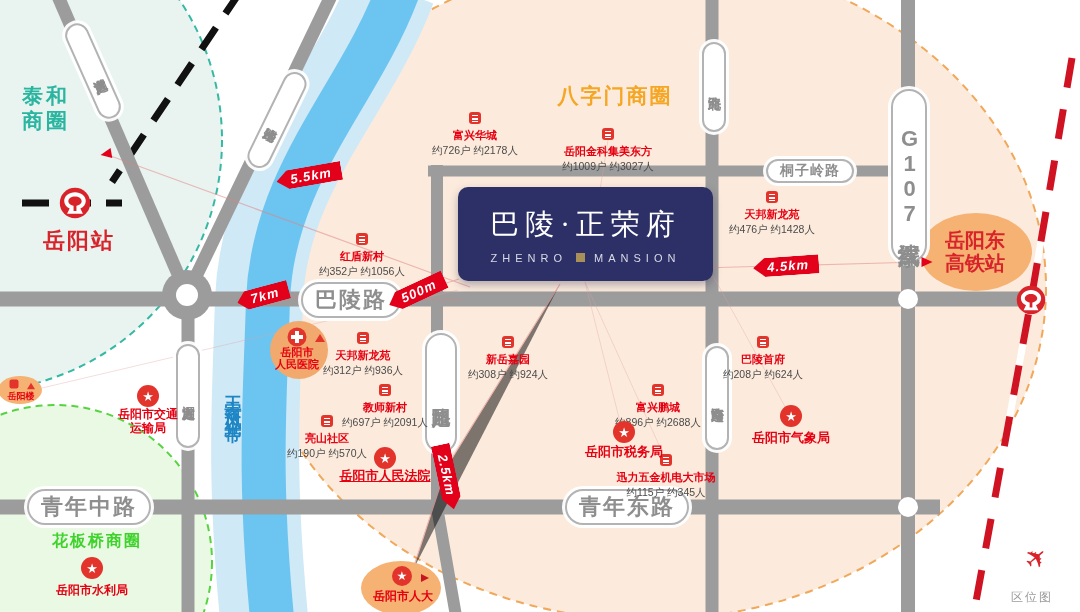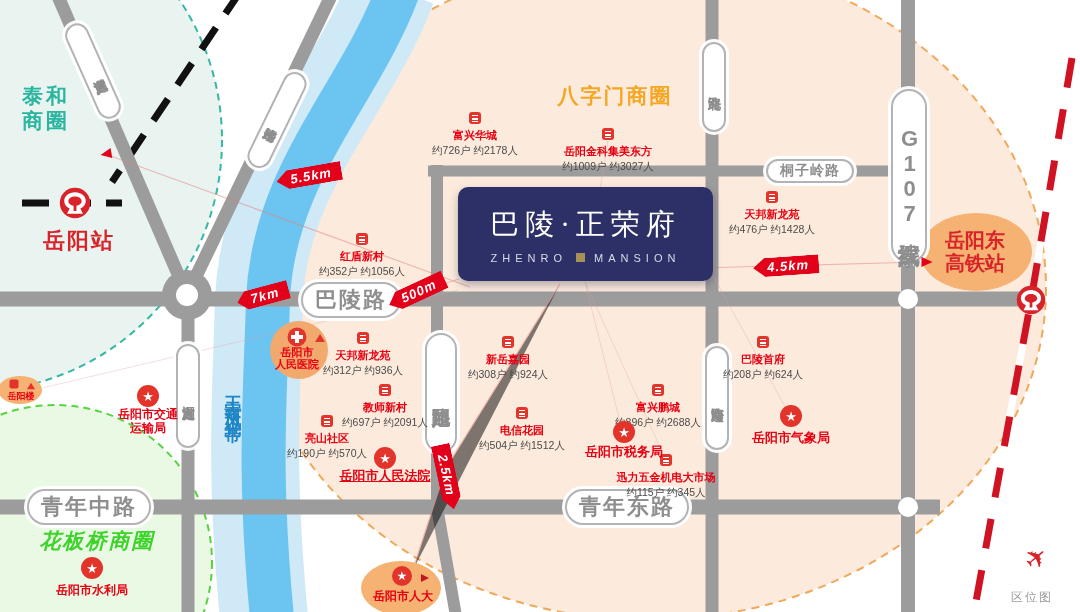--- a/index.html
+++ b/index.html
@@ -5,21 +5,21 @@
   html,body{margin:0;padding:0;background:#fff;}
   #map{position:relative;width:1080px;height:612px;overflow:hidden;background:#ffffff;
        font-family:"Liberation Sans","DejaVu Sans",sans-serif;}
   #bg{position:absolute;left:0;top:0;}
   .abs{position:absolute;transform:translate(-50%,-50%);white-space:nowrap;}
 
   
   .zone-t{font-weight:bold;letter-spacing:2px;}
   .taihe{position:absolute;left:22px;top:84px;font-size:21px;line-height:25px;font-weight:bold;letter-spacing:3px;font-family:Liberation Serif, serif;}
   .bazimen{font-size:21px;}
-  .huaban{font-size:21px;font-style:italic;}
+  .huaban{font-size:16px;}
 
   
   .pill{background:#fff;border:2px solid #b3b3b3;border-radius:40px;color:#8e8e8e;
         font-weight:bold;text-align:center;box-shadow:0 0 0 3px rgba(255,255,255,.95);
         display:flex;align-items:center;justify-content:center;}
   .pill.h{padding:1px 12px;}
   .pill.v{writing-mode:vertical-rl;text-orientation:upright;padding:10px 1px;}
   .p-big{font-size:22px;letter-spacing:2px;}
   .p-mid{font-size:14px;letter-spacing:1px;}
   .p-sm{font-size:13px;}
@@ -194,24 +194,20 @@
     <div class="pname">教师新村</div><div class="pstats">约697户 约2091人</div>
   </div>
   <div class="poi" style="left:327px;top:413px;">
     <span class="bicon"><i></i></span>
     <div class="pname">亮山社区</div><div class="pstats">约190户 约570人</div>
   </div>
   <div class="poi" style="left:508px;top:334px;">
     <span class="bicon"><i></i></span>
     <div class="pname">新岳嘉园</div><div class="pstats">约308户 约924人</div>
   </div>
-  <div class="poi" style="left:522px;top:405px;">
-    <span class="bicon"><i></i></span>
-    <div class="pname">电信花园</div><div class="pstats">约504户 约1512人</div>
-  </div>
   <div class="poi" style="left:658px;top:382px;">
     <span class="bicon"><i></i></span>
     <div class="pname">富兴鹏城</div><div class="pstats">约896户 约2688人</div>
   </div>
   <div class="poi" style="left:763px;top:334px;">
     <span class="bicon"><i></i></span>
     <div class="pname">巴陵首府</div><div class="pstats">约208户 约624人</div>
   </div>
   <div class="poi" style="left:666px;top:452px;">
     <span class="bicon"><i></i></span>

